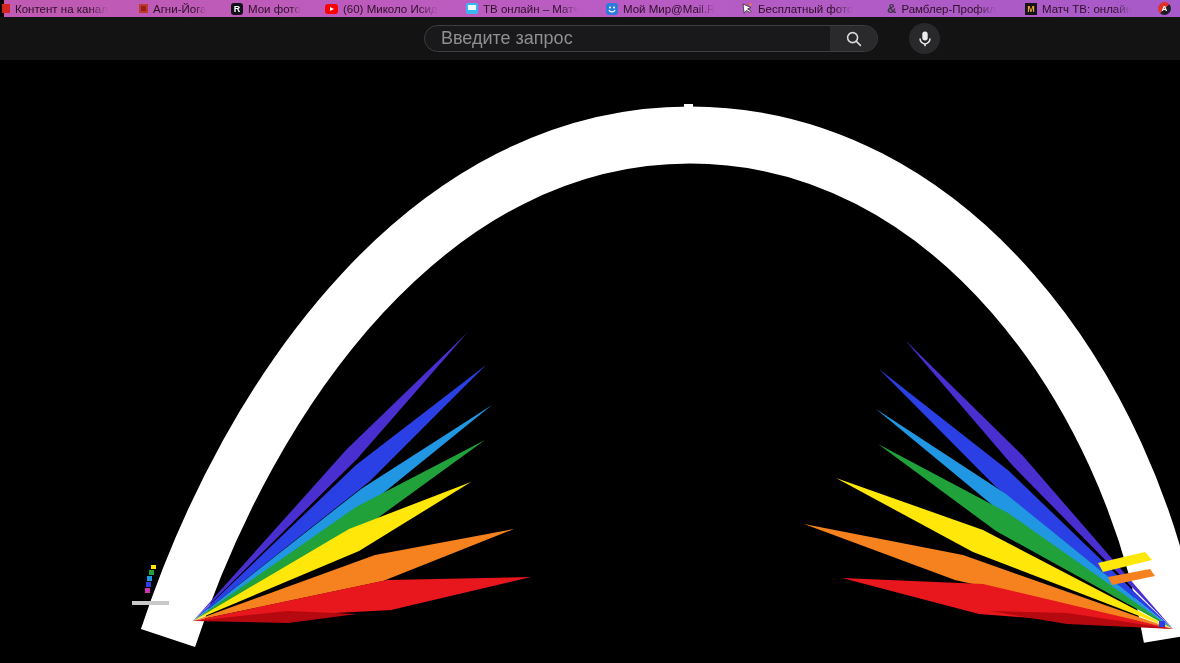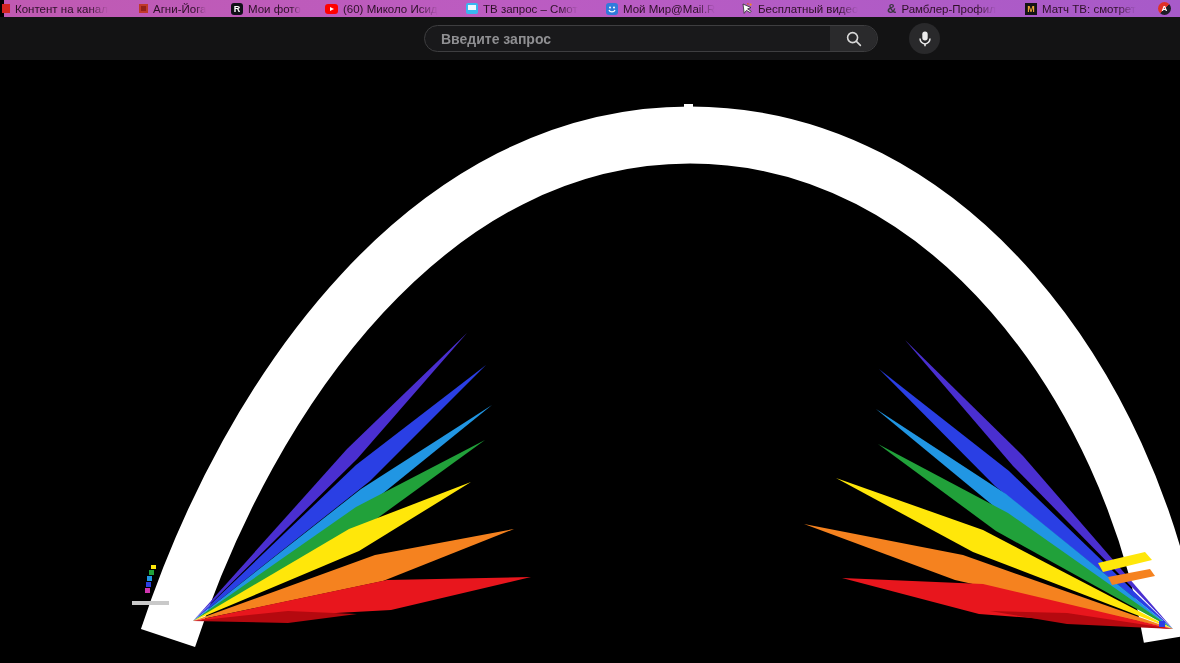--- a/index.html
+++ b/index.html
@@ -23,21 +23,21 @@
   .fav-moimir{width:12px;height:12px;background:#2f7bdb;border-radius:3px;}
   .fav-rambler{color:#3a3540;font-size:13px;font-weight:bold;line-height:12px;}
   .fav-match{width:12px;height:12px;background:#141414;color:#eda43a;font-size:9px;font-weight:bold;}
   .fav-abadge{width:13px;height:13px;border-radius:50%;background:linear-gradient(135deg,#e03028 52%,#1d1d26 52%);color:#fff;font-size:8px;font-weight:bold;}
 
   
   .toolbar{position:absolute;left:0;top:17px;width:1180px;height:43px;background:#131314;}
   .search-capsule{position:absolute;left:424px;top:8px;width:454px;height:27px;border:1px solid #3e3e40;
     border-radius:14px;background:#19191b;display:flex;align-items:center;overflow:hidden;box-sizing:border-box;}
   .search-input{flex:1;height:100%;background:transparent;border:none;outline:none;color:#3b82f6;
-    font-size:14px;padding:0 10px 0 16px;font-family:"Liberation Sans",sans-serif;font-weight:bold;}
+    font-size:18px;padding:0 10px 0 16px;font-family:"Liberation Sans",sans-serif;}
   .search-input::placeholder{color:#8f8f92;}
   .search-btn{width:47px;height:27px;background:#2a2a2c;border:none;border-radius:0 14px 14px 0;
     display:flex;align-items:center;justify-content:center;cursor:pointer;}
   .mic-btn{position:absolute;left:909px;top:6px;width:31px;height:31px;border-radius:50%;background:#29292b;
     border:none;display:flex;align-items:center;justify-content:center;cursor:pointer;}
 
   
   .stage{position:absolute;left:0;top:60px;width:1180px;height:603px;background:#000;}
 </style>
 </head>
@@ -64,21 +64,21 @@
     <span class="fav fav-youtube">
         <i></i>
       </span>
     <span class="bm-label" style="max-width:106px">(60) Миколо Исид</span>
   </div>
 
   <div class="bm" style="left:462px">
     <span class="fav fav-tv">
         <i></i>
       </span>
-    <span class="bm-label" style="max-width:106px">ТВ запрос – Смот</span>
+    <span class="bm-label" style="max-width:106px">ТВ онлайн – Матч</span>
   </div>
 
   <div class="bm" style="left:602px">
     <span class="fav fav-moimir">
       <svg width="12" height="12" viewBox="0 0 12 12">
           <circle cx="4" cy="4.6" r="1" fill="#fff"></circle>
           <circle cx="8" cy="4.6" r="1" fill="#fff"></circle>
           <path d="M3,7 A3.2,3 0 0 0 9,7" stroke="#fff" stroke-width="1.3" fill="none"></path>
         </svg>
     </span>
@@ -86,31 +86,31 @@
   </div>
 
   <div class="bm" style="left:738px">
     <span class="fav">
       <svg width="11" height="12" viewBox="0 0 11 12">
           <circle cx="8.6" cy="1.6" r="1.1" fill="#f08a1e"></circle>
           <circle cx="5.9" cy="0.9" r="0.8" fill="#e05a1e"></circle>
           <polygon points="1,1 2.2,10.4 4.4,7.4 8.2,9.6 9.2,8.2 5.6,5.9 9,4.6" fill="#fdfdfd" stroke="#2a2a2a" stroke-width="0.8"></polygon>
         </svg>
     </span>
-    <span class="bm-label" style="max-width:108px">Бесплатный видео</span>
+    <span class="bm-label" style="max-width:108px">Бесплатный фото</span>
   </div>
 
   <div class="bm" style="left:883px">
     <span class="fav fav-rambler">&amp;</span>
     <span class="bm-label" style="max-width:108px">Рамблер-Профил</span>
   </div>
 
   <div class="bm" style="left:1021px">
     <span class="fav fav-match">M</span>
-    <span class="bm-label" style="max-width:107px">Матч ТВ: смотрет</span>
+    <span class="bm-label" style="max-width:107px">Матч ТВ: онлайн</span>
   </div>
 
   <div class="bm" style="left:1154px">
     <span class="fav fav-abadge">A</span>
   </div>
 </div>
 
 <div class="toolbar">
   <div class="search-capsule">
     <input class="search-input" type="text" placeholder="Введите запрос" style="">

